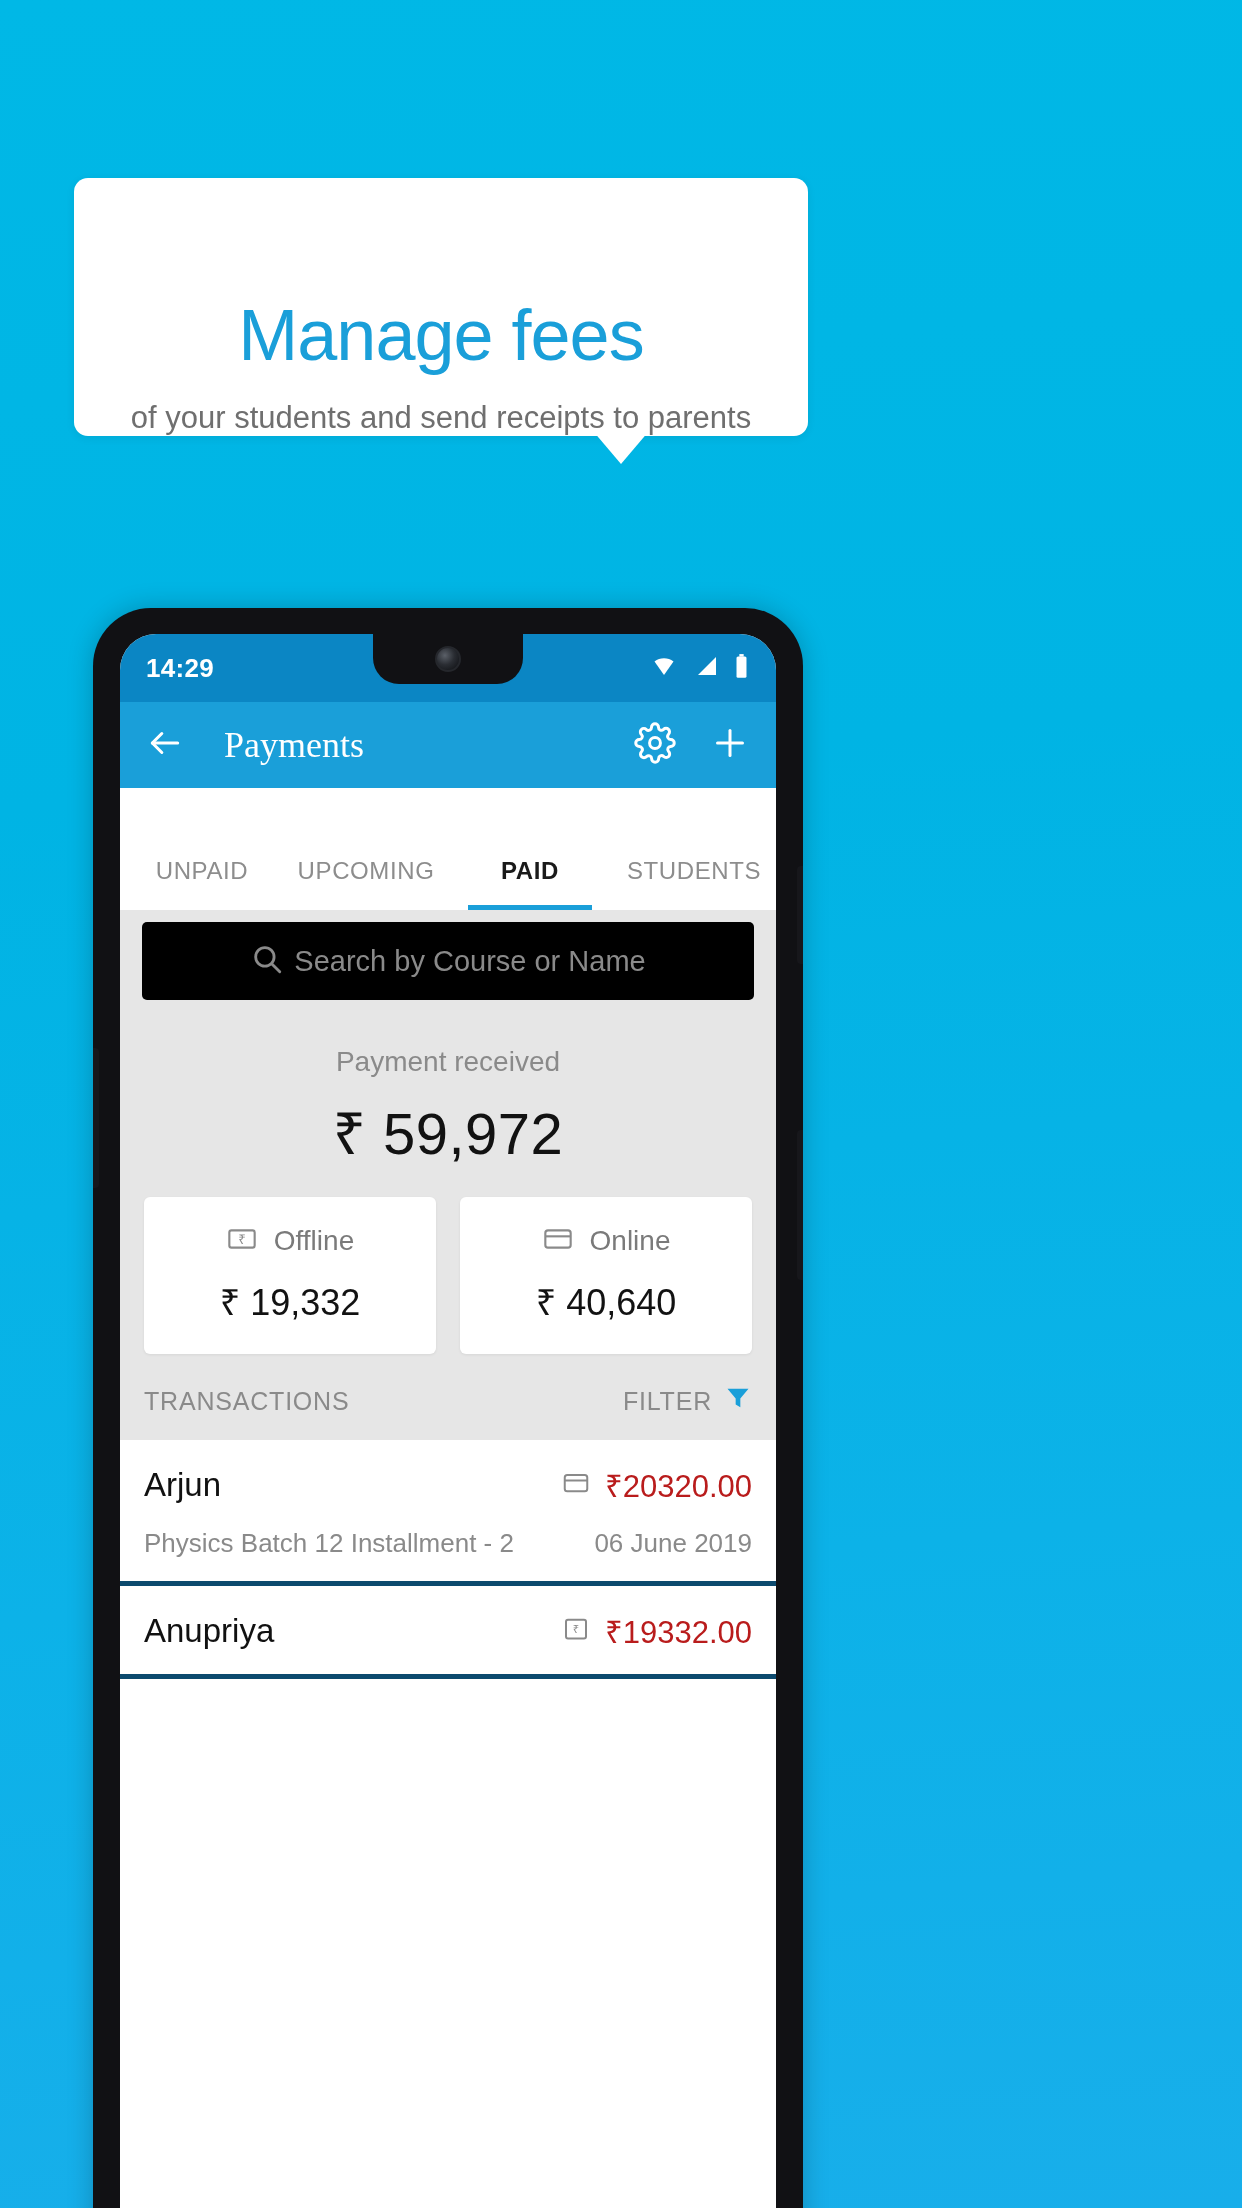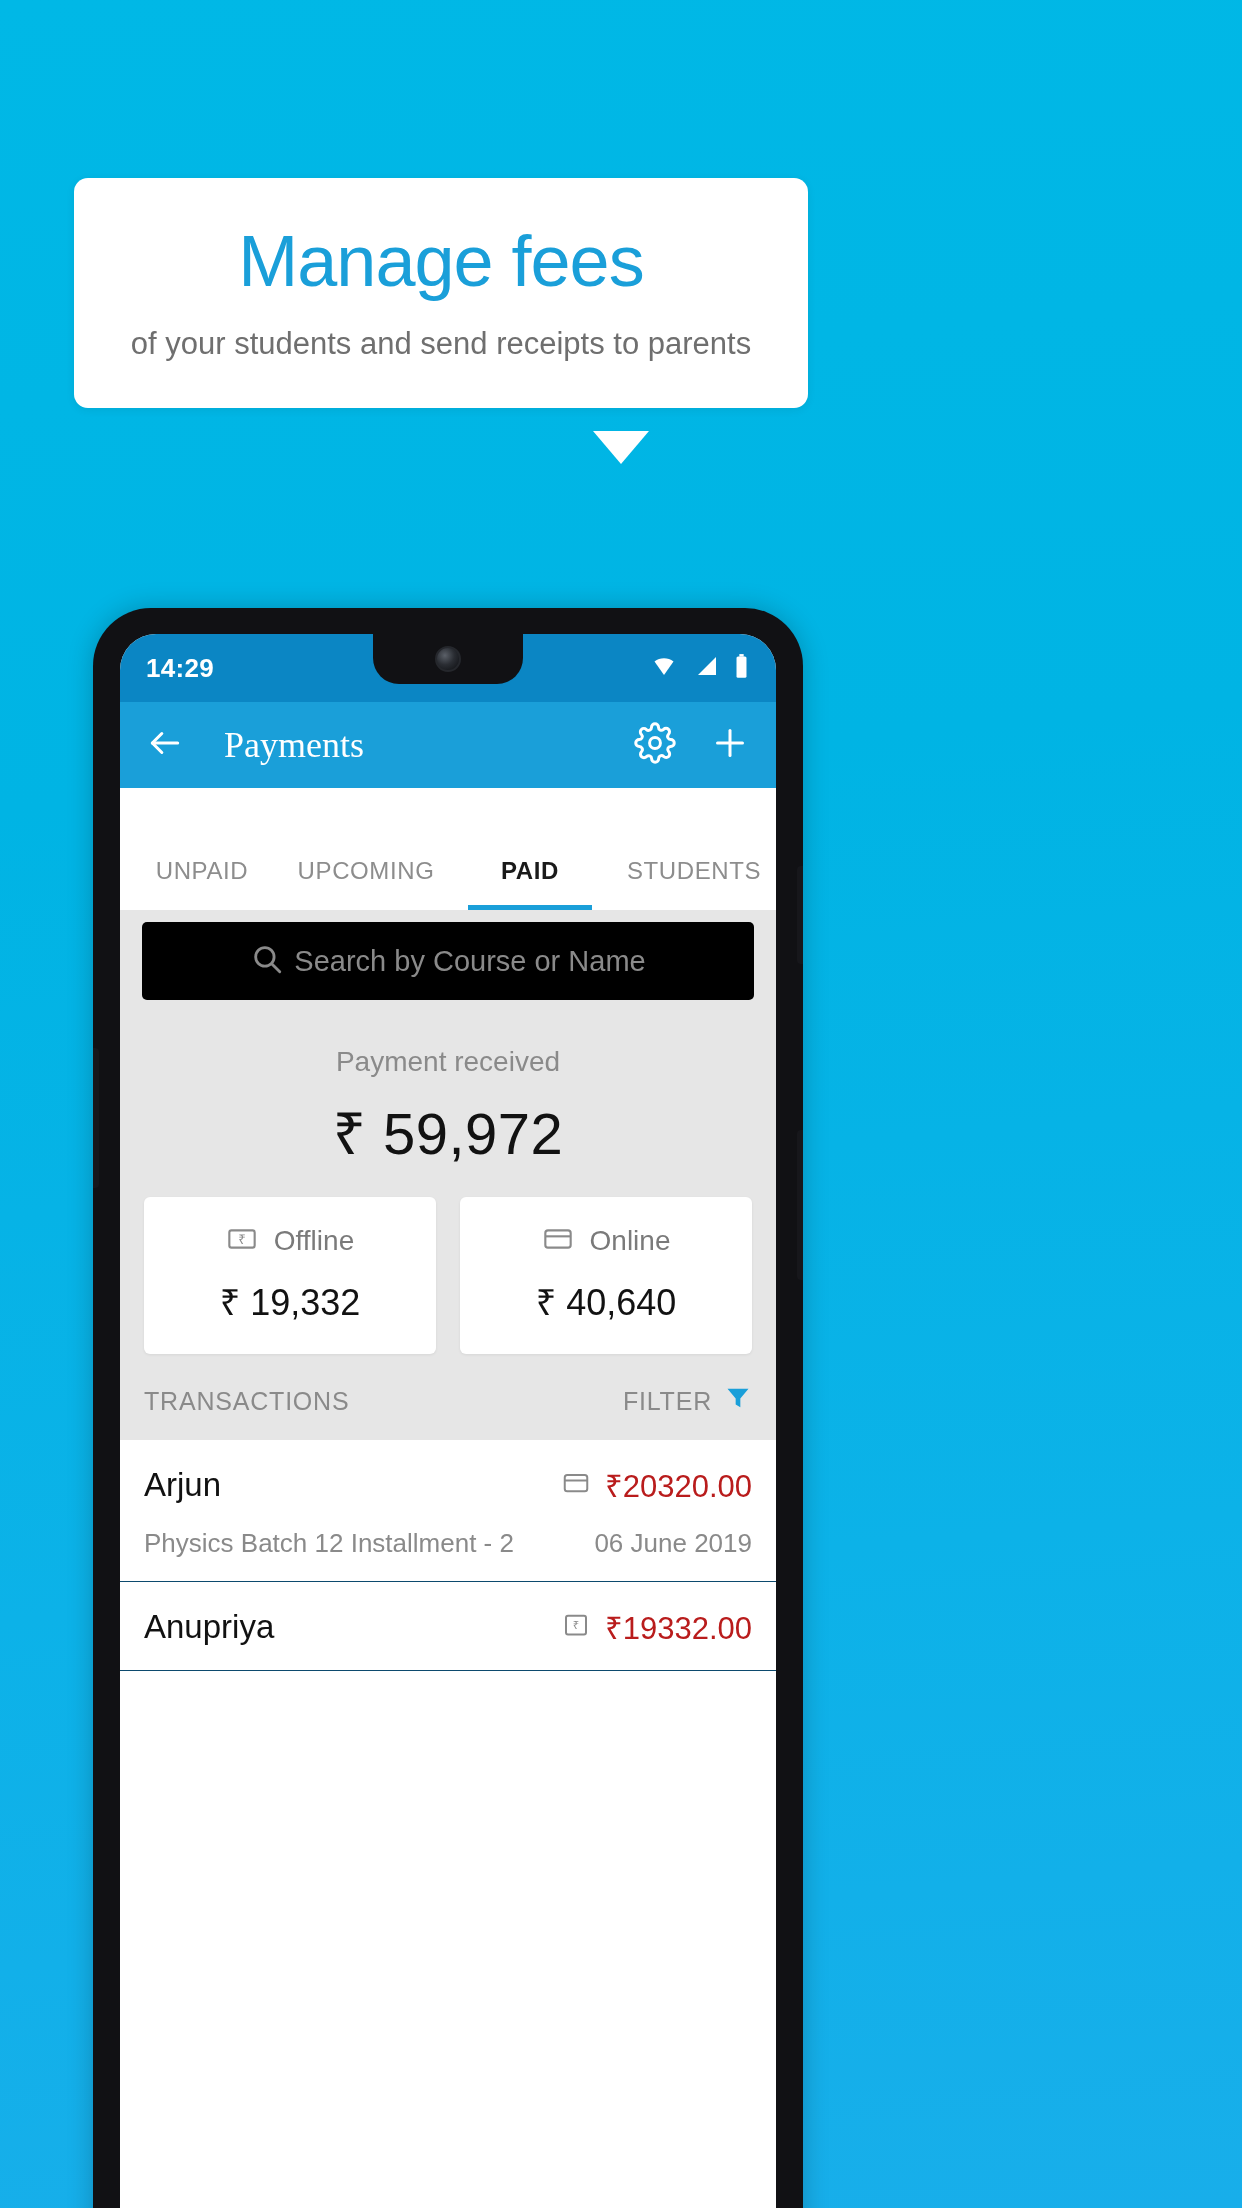--- a/index.html
+++ b/index.html
@@ -5,24 +5,24 @@
   * { margin:0; padding:0; box-sizing:border-box; }
   html,body { width:1242px; height:2208px; overflow:hidden; }
   body {
     font-family:"Liberation Sans", sans-serif;
     background:linear-gradient(175deg, #00b8e6 0%, #00b4e4 35%, #0cb2e8 70%, #18aeea 100%);
     position:relative;
   }
 
   
   .promo-card{
-    position:absolute; left:74px; top:178px; width:734px; height:230px;
+    position:absolute; left:74px; top:178px; width:734px; height:258px;
     background:#ffffff; border-radius:14px;
     box-shadow:0 2px 10px rgba(0,0,0,0.07);
-    display:flex; flex-direction:column; align-items:center; justify-content:center;
+    display:flex; flex-direction:column; align-items:center; justify-content:flex-end;
   }
   .promo-title{
     font-size:72px; color:#1a9fd9; font-weight:400;
     letter-spacing:-1px; line-height:1.05;
   }
   .promo-sub{
     font-size:31px; color:#6f6f6f; font-weight:400; margin-top:26px;
   }
   .promo-tail{
     position:absolute; left:50%; top:431px; transform:translateX(-50%);
@@ -120,21 +120,21 @@
   .method-amount{ font-size:36px; color:#121212; margin-top:18px; }
 
   .tx-header{
     display:flex; align-items:center; justify-content:space-between;
     padding:30px 24px 22px 24px;
     font-size:25px; color:#8a8a8a; letter-spacing:0.8px;
   }
   .filter-wrap{ display:flex; align-items:center; gap:12px; }
 
   .tx-list{ background:#ffffff; }
-  .tx-row{ padding:24px 24px 22px 24px; border-bottom:1px solid #0c4a6e; }
+  .tx-row{ padding:24px 24px 22px 24px; border-bottom:5px solid #0c4a6e; }
   .tx-line1{ display:flex; align-items:center; justify-content:space-between; }
   .tx-name{ font-size:33px; color:#111111; }
   .tx-amt-wrap{ display:flex; align-items:center; gap:14px; }
   .tx-amount{ font-size:31px; color:#b91c1c; }
   .tx-line2{ display:flex; align-items:center; justify-content:space-between; margin-top:22px; }
   .tx-desc{ font-size:26px; color:#8a8a8a; }
   .tx-date{ font-size:26px; color:#8a8a8a; }
 </style>
 </head>
 <body>

